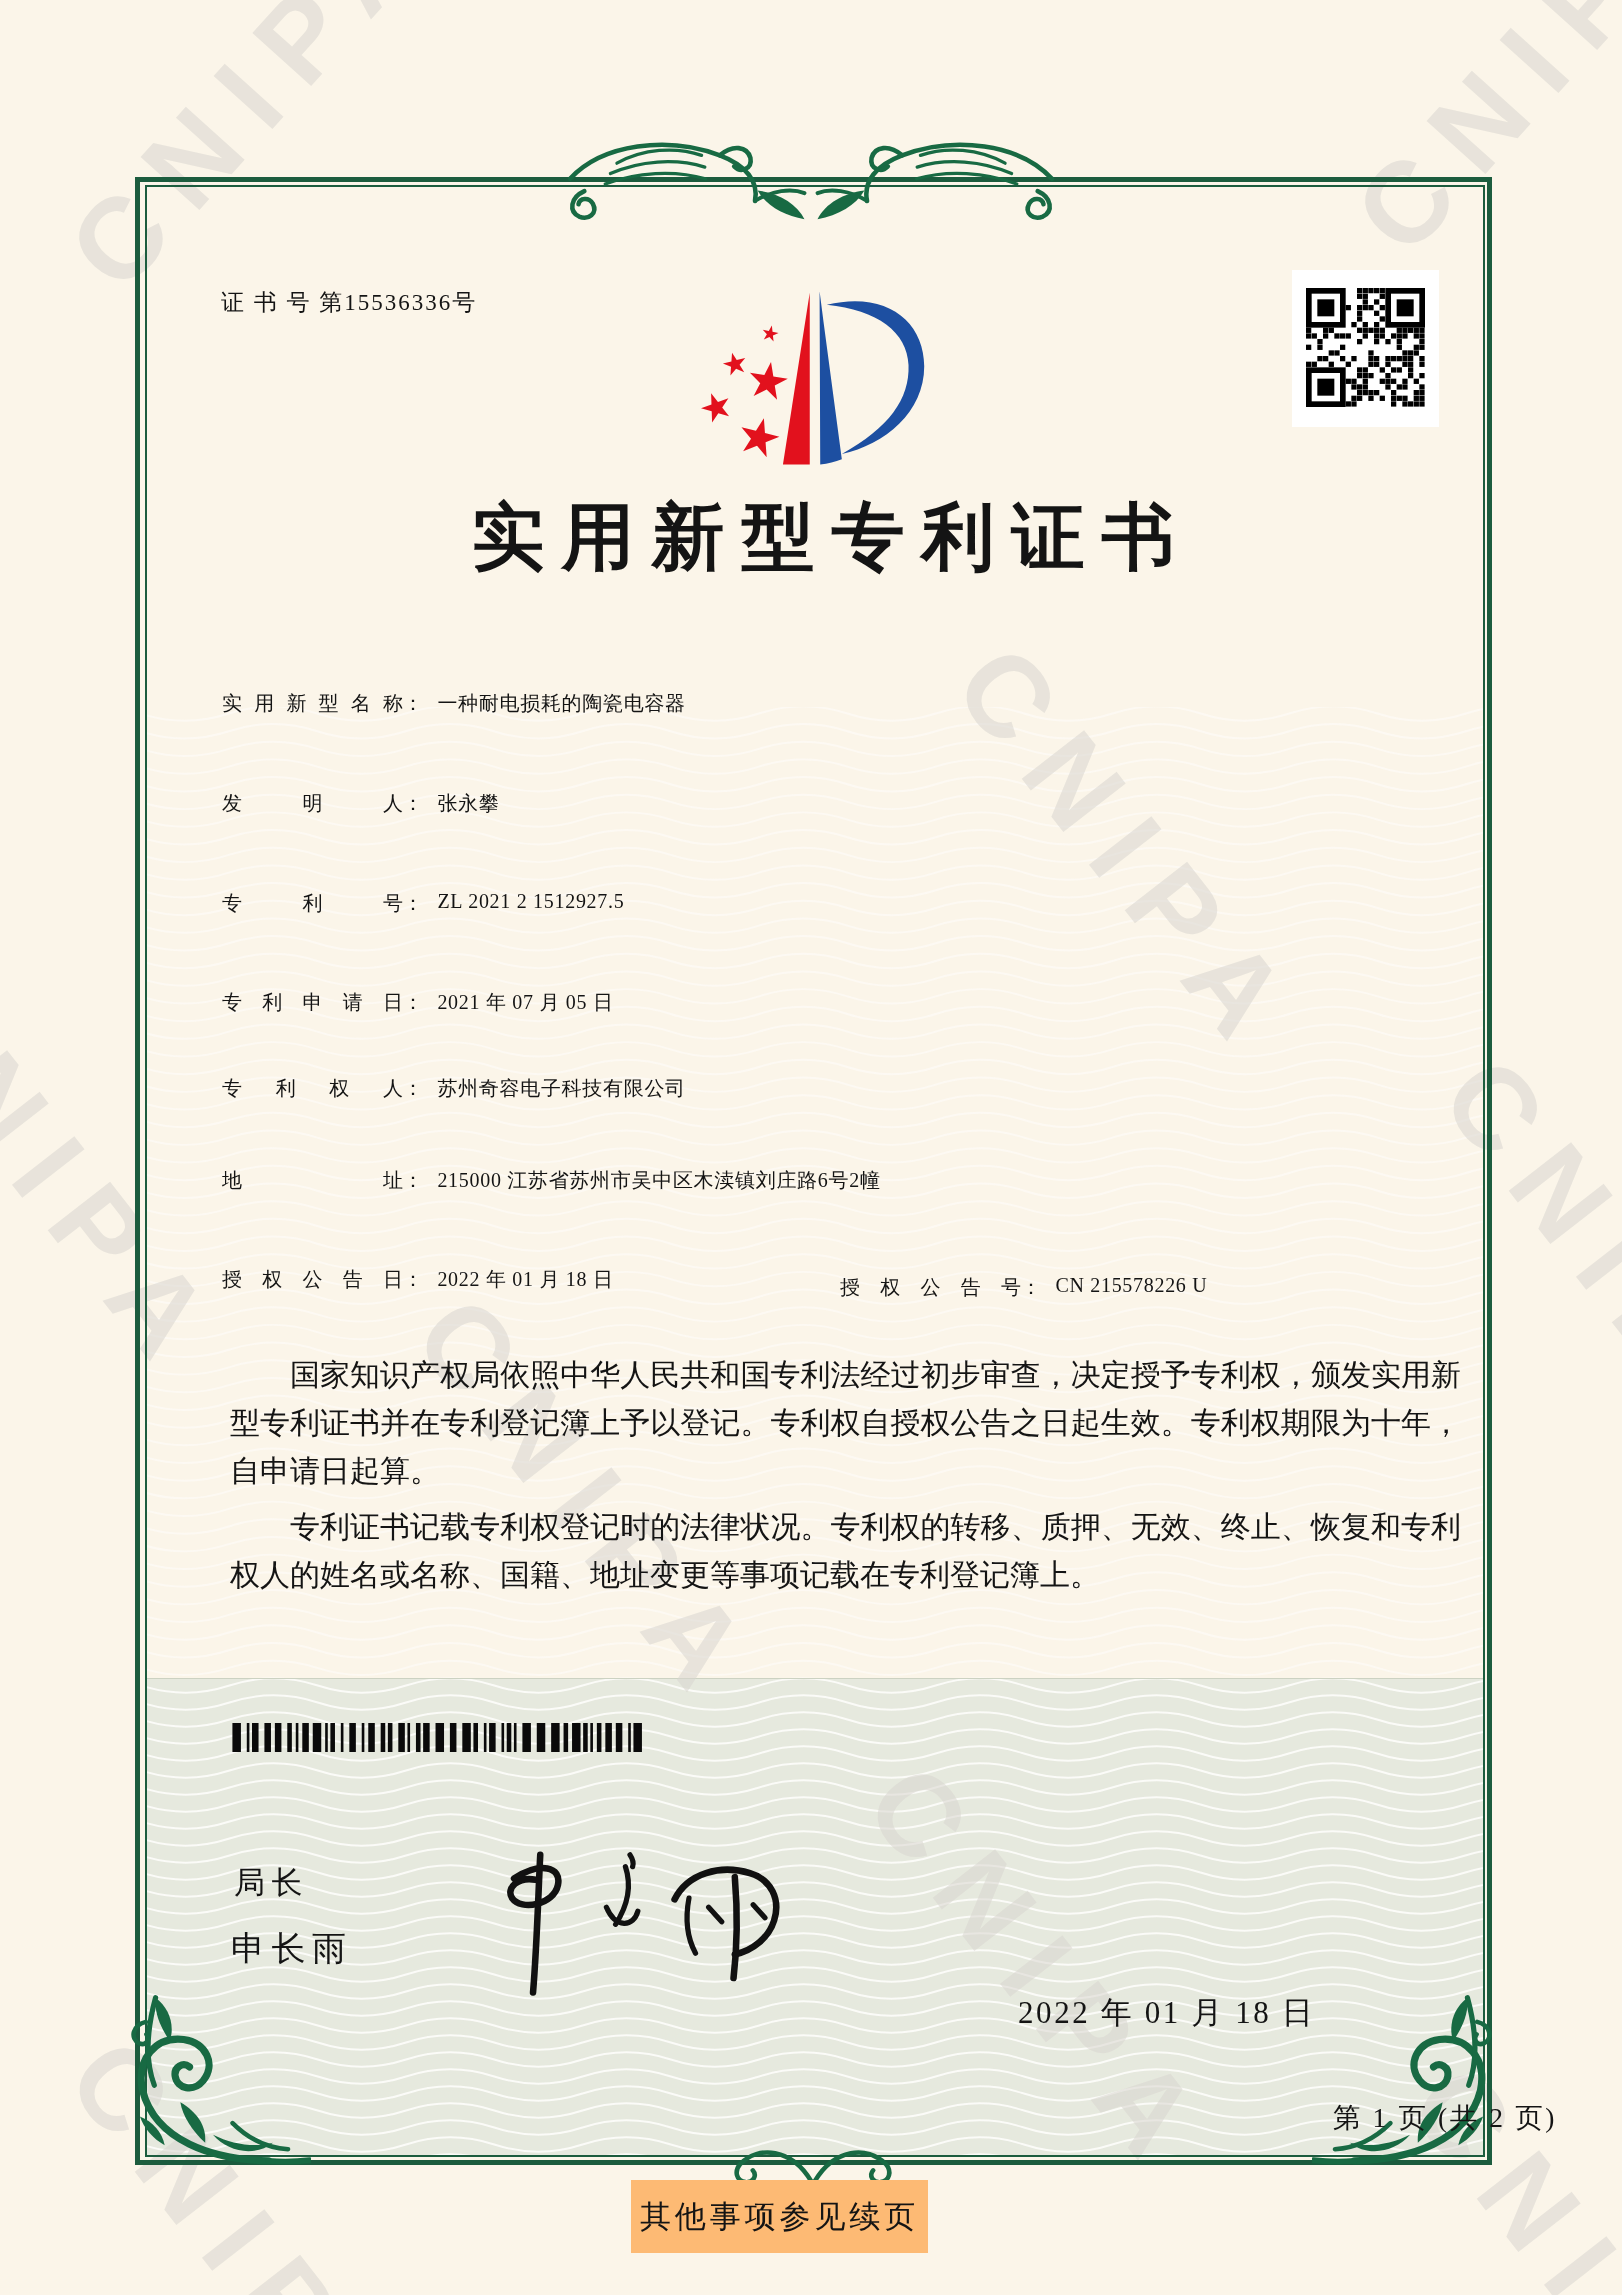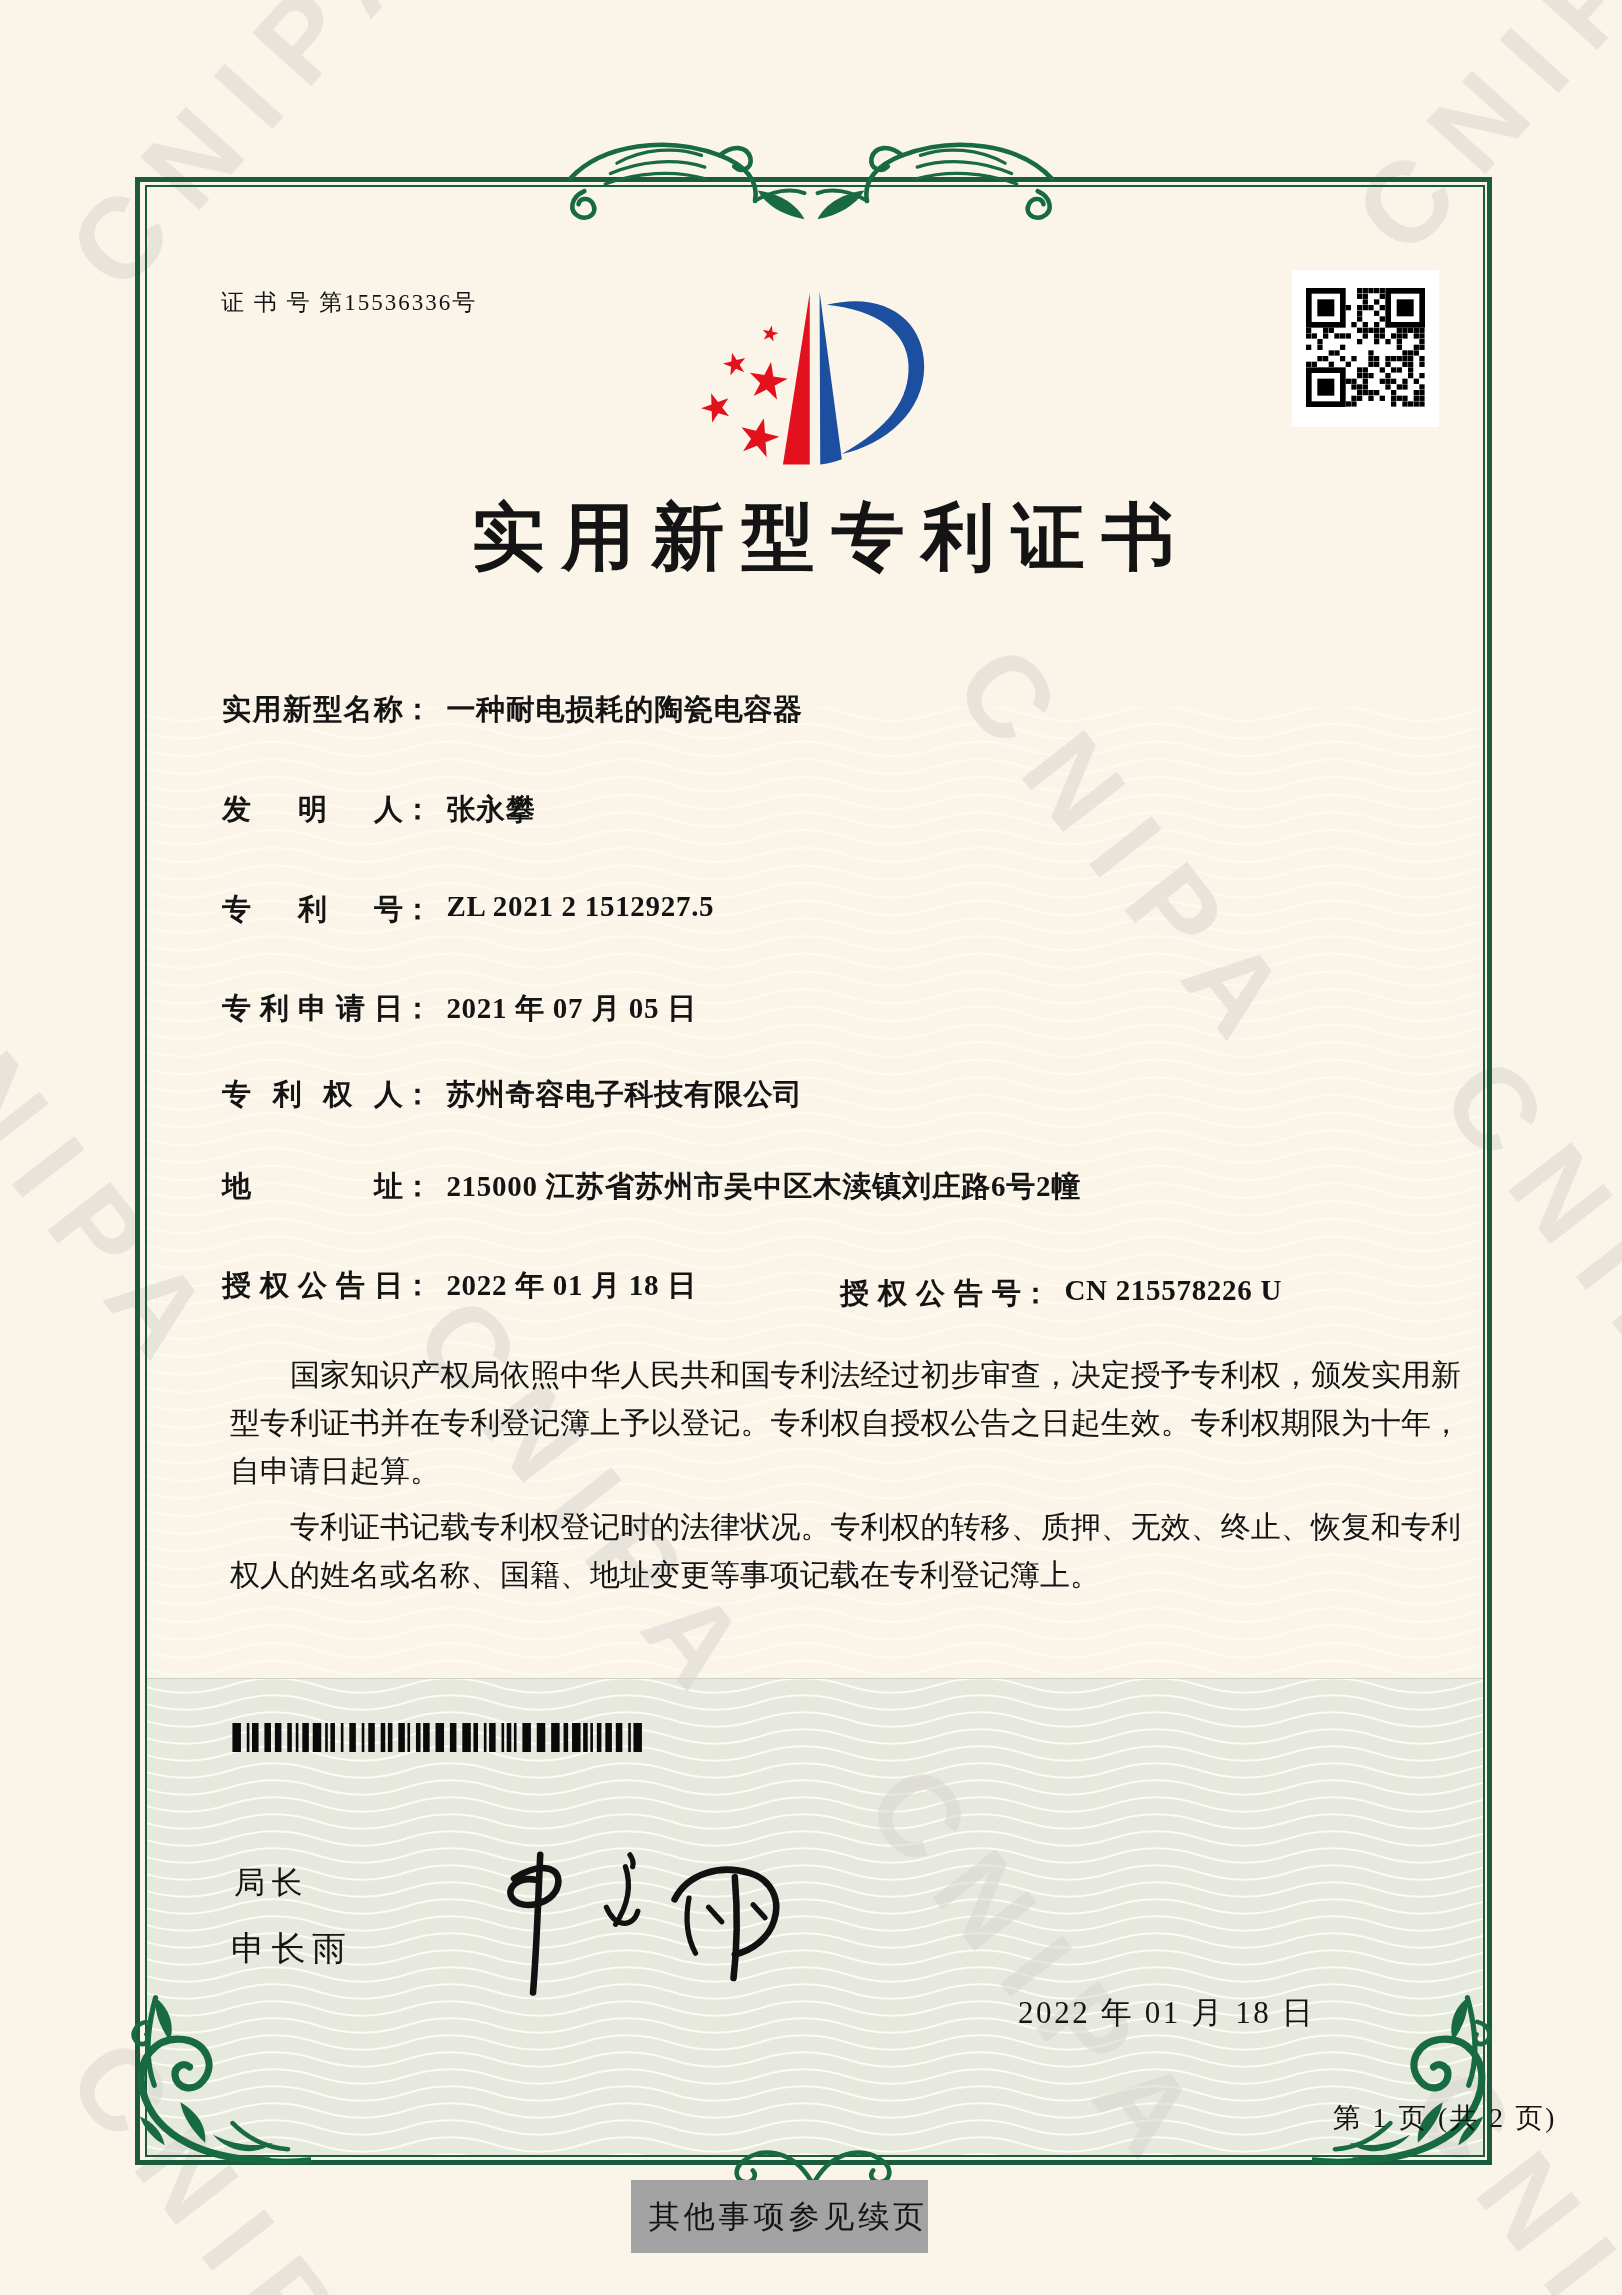--- a/index.html
+++ b/index.html
@@ -38,41 +38,41 @@
   .cert-no{ position:absolute; left:221px; top:287px; font-size:23px; letter-spacing:2px; z-index:5;}
   .logo{ position:absolute; left:694px; top:280px; width:242px; height:191px; z-index:5;}
   .logo .star{ position:absolute; color:var(--logo-red,#e2111d); line-height:1; transform:translate(-50%,-50%);}
   .qr-panel{ position:absolute; left:1292px; top:270px; width:147px; height:157px; background:#fff; z-index:5;}
   .qr-panel svg{ position:absolute; left:13.7px; top:17.7px; }
   .title{
     position:absolute; left:0; width:1623px; top:489px; text-align:center;
     font-size:73px; font-weight:bold; letter-spacing:17px; z-index:5; white-space:nowrap;padding-left:20px;
   }
   
-  .frow{ position:absolute; left:222px; font-size:29px; z-index:5; white-space:nowrap;font-weight:bold;}
+  .frow{ position:absolute; left:222px; font-size:20px; z-index:5; white-space:nowrap;}
   .flabel{ display:inline-block; width:181px; text-align:justify; text-align-last:justify; vertical-align:top;}
   .fcolon{ display:inline-block; vertical-align:top;}
   .fvalue{ display:inline-block; margin-left:14.4px; vertical-align:top; letter-spacing:0.7px;}
   .fpair2{ position:absolute; left:618px; top:0;margin-top:8px; }
   
   .body-text{
     position:absolute; left:222px; top:1343px; width:1247px; font-size:30px;
     line-height:48px; text-align:justify; z-index:5;
   }
   .body-text p{ margin:8px; text-indent:60px; }
   
   .barcode{ position:absolute; left:232px; top:1723px; z-index:5; }
   .director-title{ position:absolute; left:234px; top:1862px; font-size:31px; letter-spacing:6.5px; z-index:5;}
   .director-name{ position:absolute; left:231px; top:1926px; font-size:34px; letter-spacing:6.5px; z-index:5;}
   .signature{ position:absolute; left:478px; top:1847px; z-index:6;}
   .issue-date{ position:absolute; left:1018px; top:1992px; font-size:31px; letter-spacing:2.6px; z-index:5; white-space:nowrap;}
   .page-indicator{ position:absolute; left:0; width:1557px; top:2100px; text-align:right; font-size:27.5px; letter-spacing:2.6px; z-index:5;}
   .footer-strip{
-    position:absolute; left:631px; top:2180px; width:297px; height:73px; background:#a3a3a3;
-    z-index:5; display:flex; align-items:center; justify-content:flex-end;
+    position:absolute; left:631px; top:2180px; width:297px; height:73px; background:#fdba74;
+    z-index:5; display:flex; align-items:center; justify-content:center;
   }
   .footer-strip span{ font-size:31px; letter-spacing:3.9px; }
 </style>
 </head>
 <body>
 
 <div class="page">
 
   <svg id="waves-mid" class="waves" width="1336" height="972" stroke="#ffffff" fill="none" stroke-width="3" viewBox="0 0 2041 1485">
       <path d="M-10 10 q67.5 22 135 0 q67.5 -22 135 0 q67.5 22 135 0 q67.5 -22 135 0 q67.5 22 135 0 q67.5 -22 135 0 q67.5 22 135 0 q67.5 -22 135 0 q67.5 22 135 0 q67.5 -22 135 0 q67.5 22 135 0 q67.5 -22 135 0 q67.5 22 135 0 q67.5 -22 135 0 q67.5 22 135 0 q67.5 -22 135 0 q67.5 22 135 0 q67.5 -22 135 0" opacity="0.9"></path>

